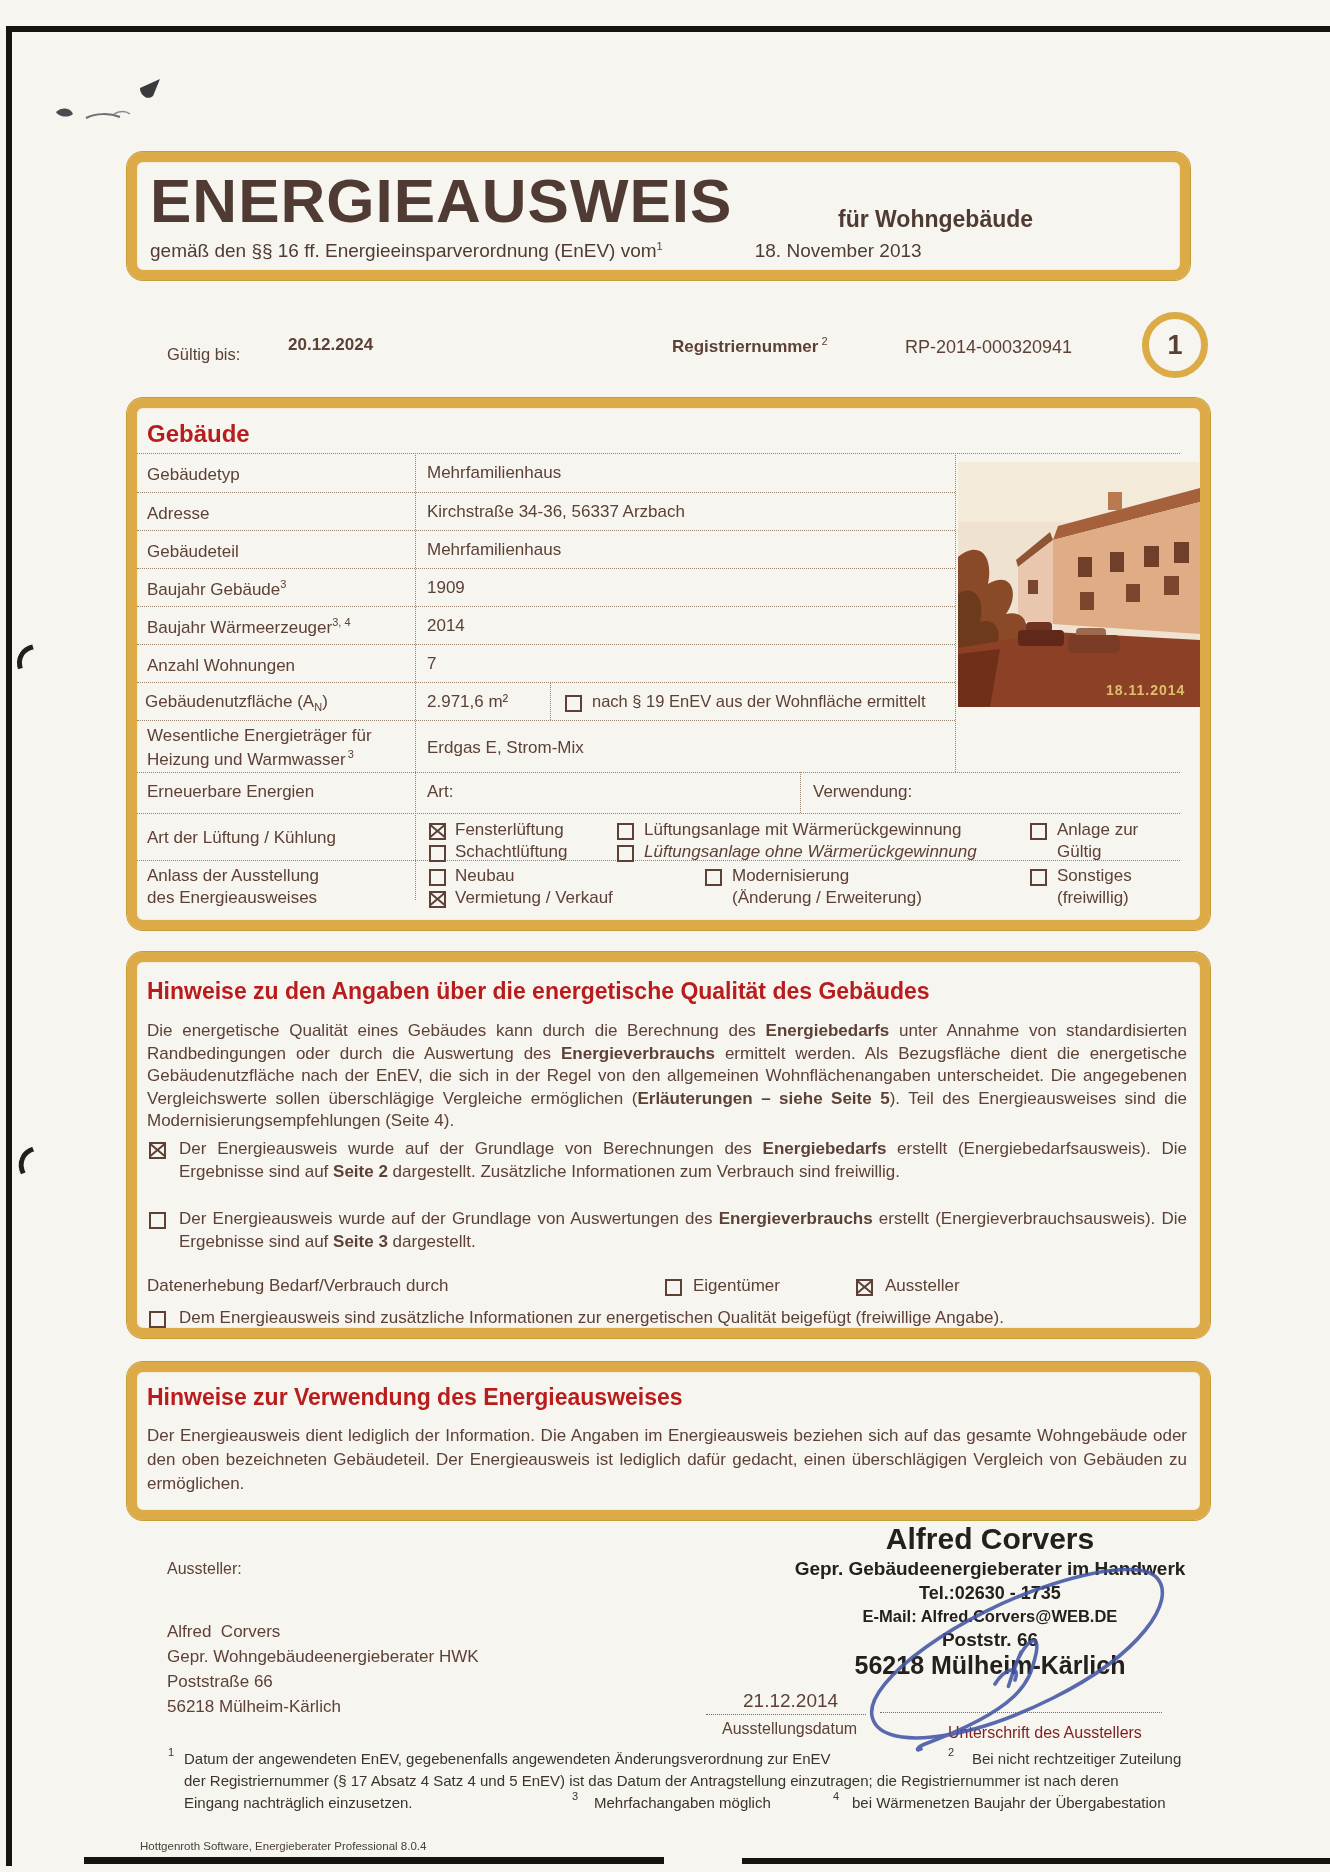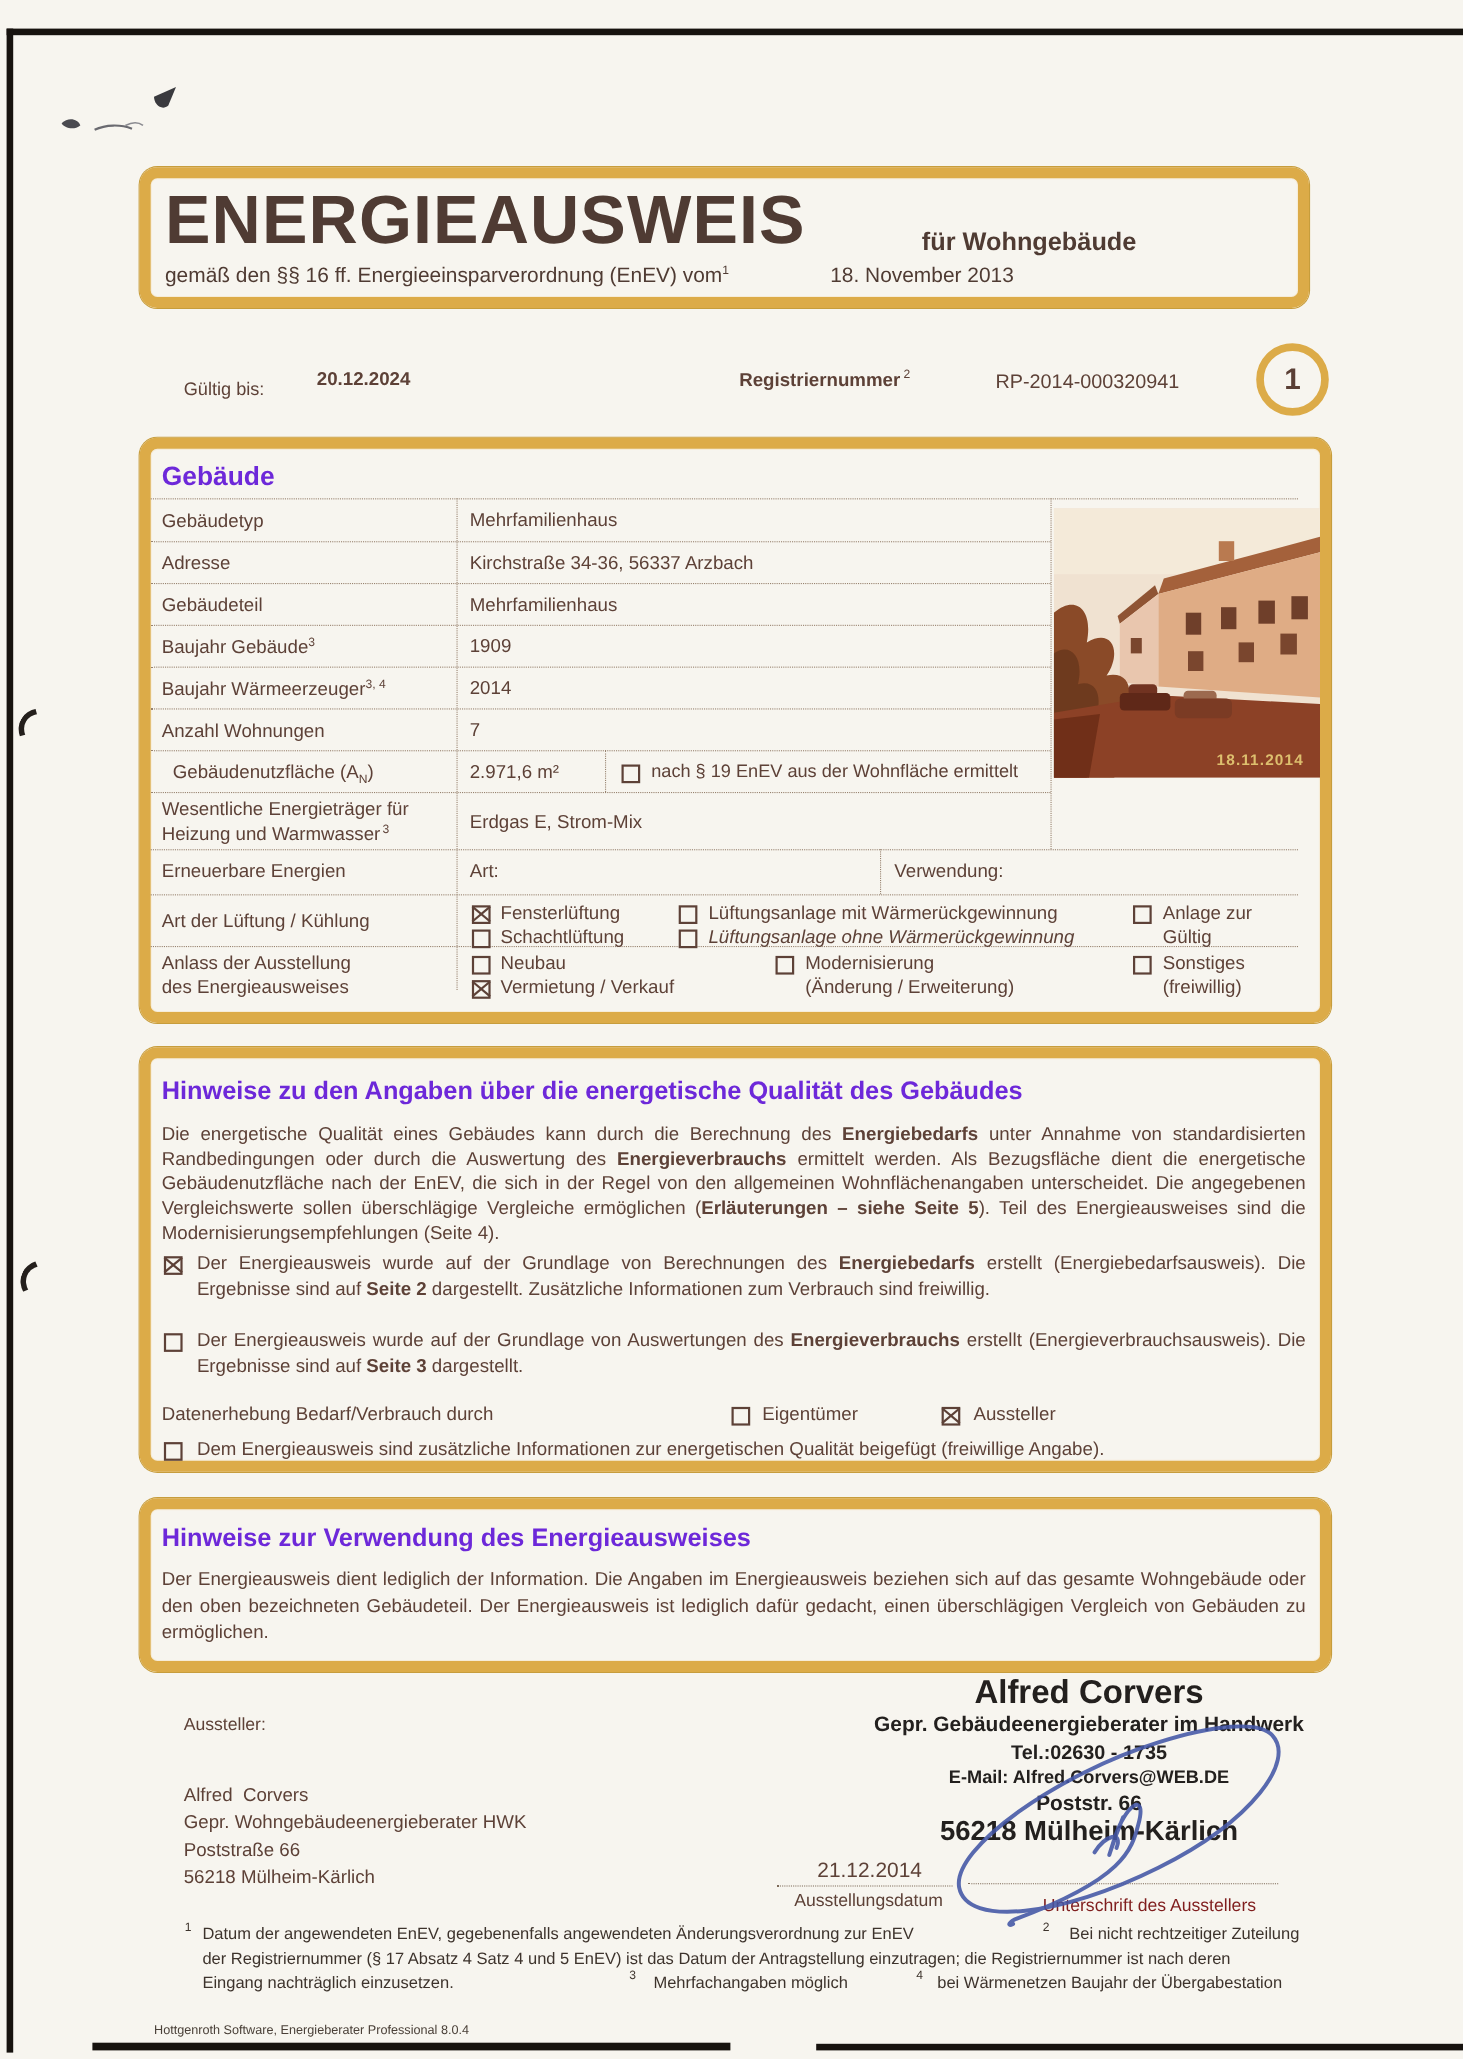--- a/index.html
+++ b/index.html
@@ -11,21 +11,21 @@
   .hline{position:absolute;border-top:1px dotted #97826e;height:0;}
   .vline{position:absolute;border-left:1px dotted #97826e;width:0;}
   .lbl{position:absolute;font-size:17px;color:#5d4137;white-space:nowrap;}
   .val{position:absolute;font-size:17px;color:#5d4137;white-space:nowrap;}
   .sup{font-size:11px;vertical-align:super;}
   .sub{font-size:11px;vertical-align:sub;}
   .cb{position:absolute;width:13px;height:13px;border:2px solid #5d4137;background:transparent;}
   .cb.checked::before,.cb.checked::after{content:"";position:absolute;left:-4px;right:-4px;top:5px;height:2px;background:#5d4137;}
   .cb.checked::before{transform:rotate(40deg);}
   .cb.checked::after{transform:rotate(-40deg);}
-  .sect-title{position:absolute;font-weight:bold;font-size:23px;color:#6d28d9;white-space:nowrap;}
+  .sect-title{position:absolute;font-weight:bold;font-size:23px;color:#b91c1c;white-space:nowrap;}
   .para{position:absolute;font-size:17px;line-height:22.5px;text-align:justify;color:#5d4137;}
   .stamp{position:absolute;left:760px;top:1522px;width:460px;text-align:center;color:#23201e;}
   .stamp div{white-space:nowrap;}
   .fnote{position:absolute;font-size:15px;color:#3d332c;white-space:nowrap;}
   .fnsup{position:absolute;font-size:11px;color:#3d332c;}
   .sigline{position:absolute;border-top:1.5px dotted #7d6a58;height:0;}
   .crescent{position:absolute;border:5px solid transparent;border-left-color:#241f1c;border-radius:50%;}
 </style>
 </head>
 <body>
@@ -89,21 +89,21 @@
     <div class="val" style="left:290px;top:94px;">Kirchstraße 34-36, 56337 Arzbach</div>
     <div class="lbl" style="left:10px;top:132px;"><span>Gebäudeteil</span><span class="sup"></span></div>
     <div class="val" style="left:290px;top:132px;">Mehrfamilienhaus</div>
     <div class="lbl" style="left:10px;top:170px;"><span>Baujahr Gebäude</span><span class="sup">3</span></div>
     <div class="val" style="left:290px;top:170px;">1909</div>
     <div class="lbl" style="left:10px;top:208px;"><span>Baujahr Wärmeerzeuger</span><span class="sup">3, 4</span></div>
     <div class="val" style="left:290px;top:208px;">2014</div>
     <div class="lbl" style="left:10px;top:246px;"><span>Anzahl Wohnungen</span><span class="sup"></span></div>
     <div class="val" style="left:290px;top:246px;">7</div>
 
-    <div class="lbl" style="left:20px;top:284px;">
+    <div class="lbl" style="left:8px;top:284px;">
       <span>Gebäudenutzfläche (A</span><span class="sub">N</span><span>)</span>
     </div>
     <div class="val" style="left:290px;top:284px;">2.971,6 m²</div>
     <span class="cb" style="left:428px;top:287px;"></span>
     <div class="val" style="left:455px;top:284px;font-size:16.5px;">nach § 19 EnEV aus der Wohnfläche ermittelt</div>
 
     <div class="lbl" style="left:10px;top:318px;"><span>Wesentliche Energieträger für</span></div>
     <div class="lbl" style="left:10px;top:340px;"><span>Heizung und Warmwasser</span><span class="sup" style="margin-left:2px;">3</span></div>
     <div class="val" style="left:290px;top:330px;">Erdgas E, Strom-Mix</div>
 

